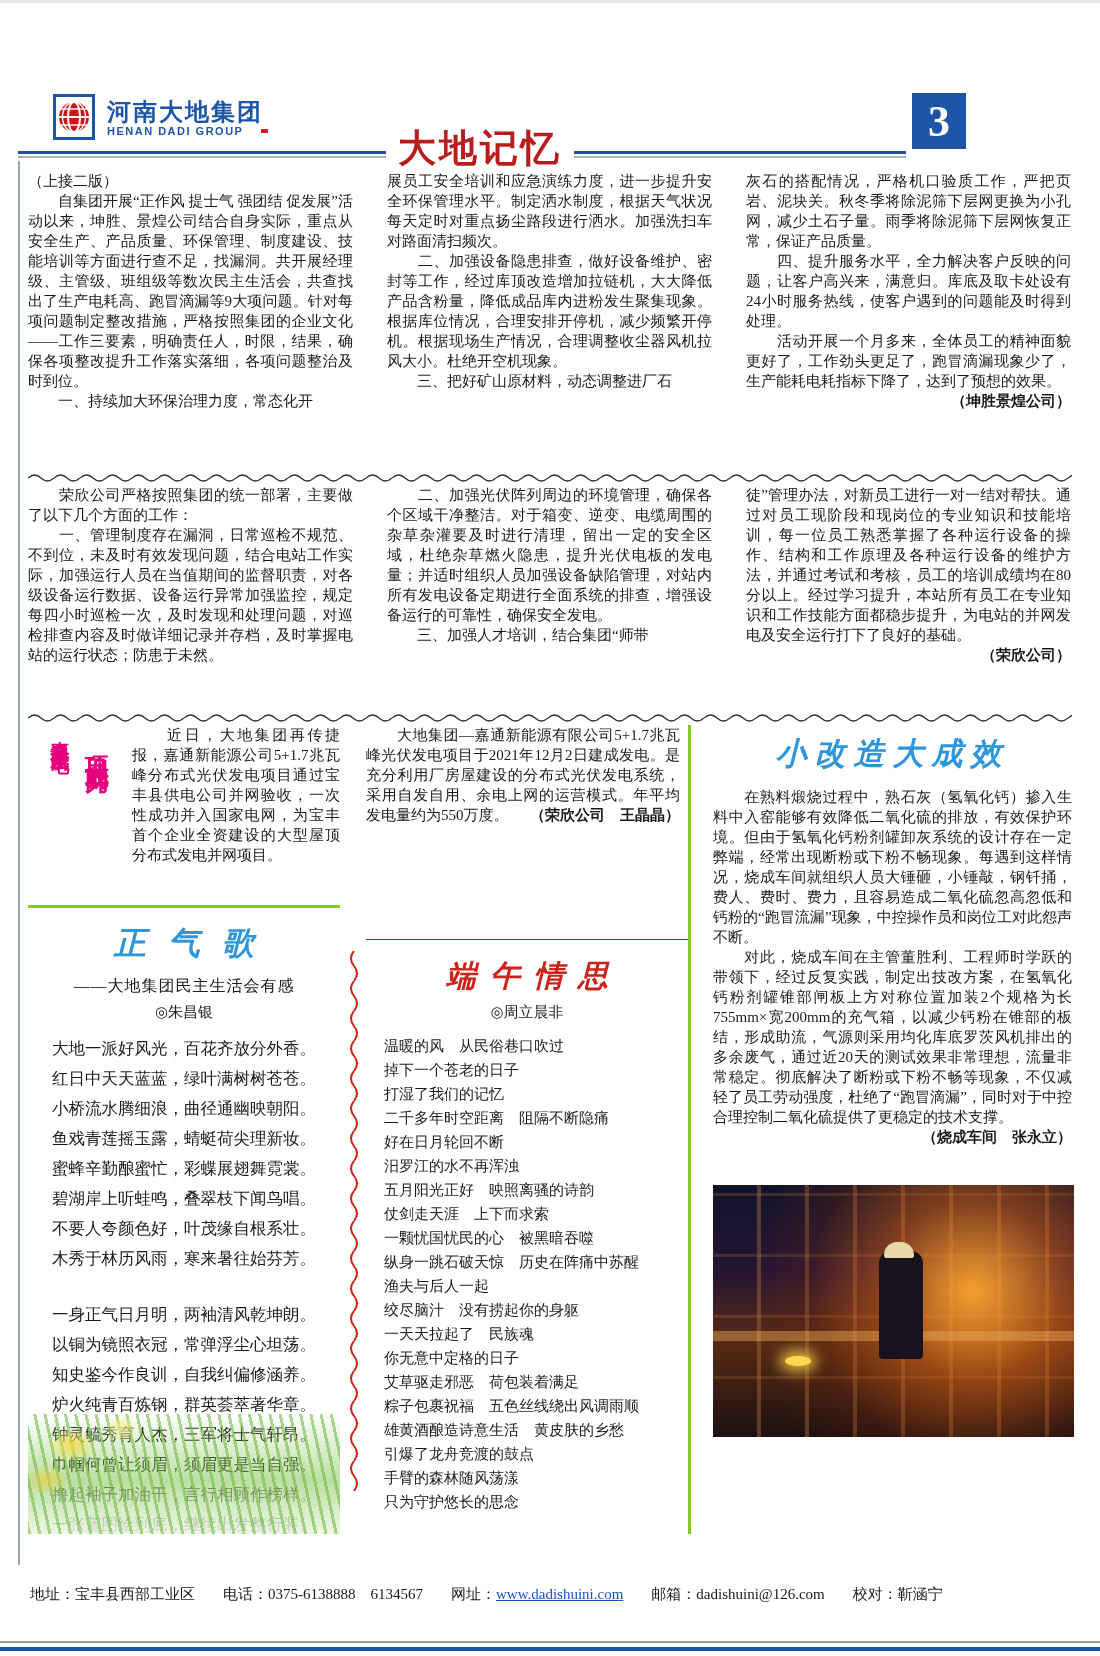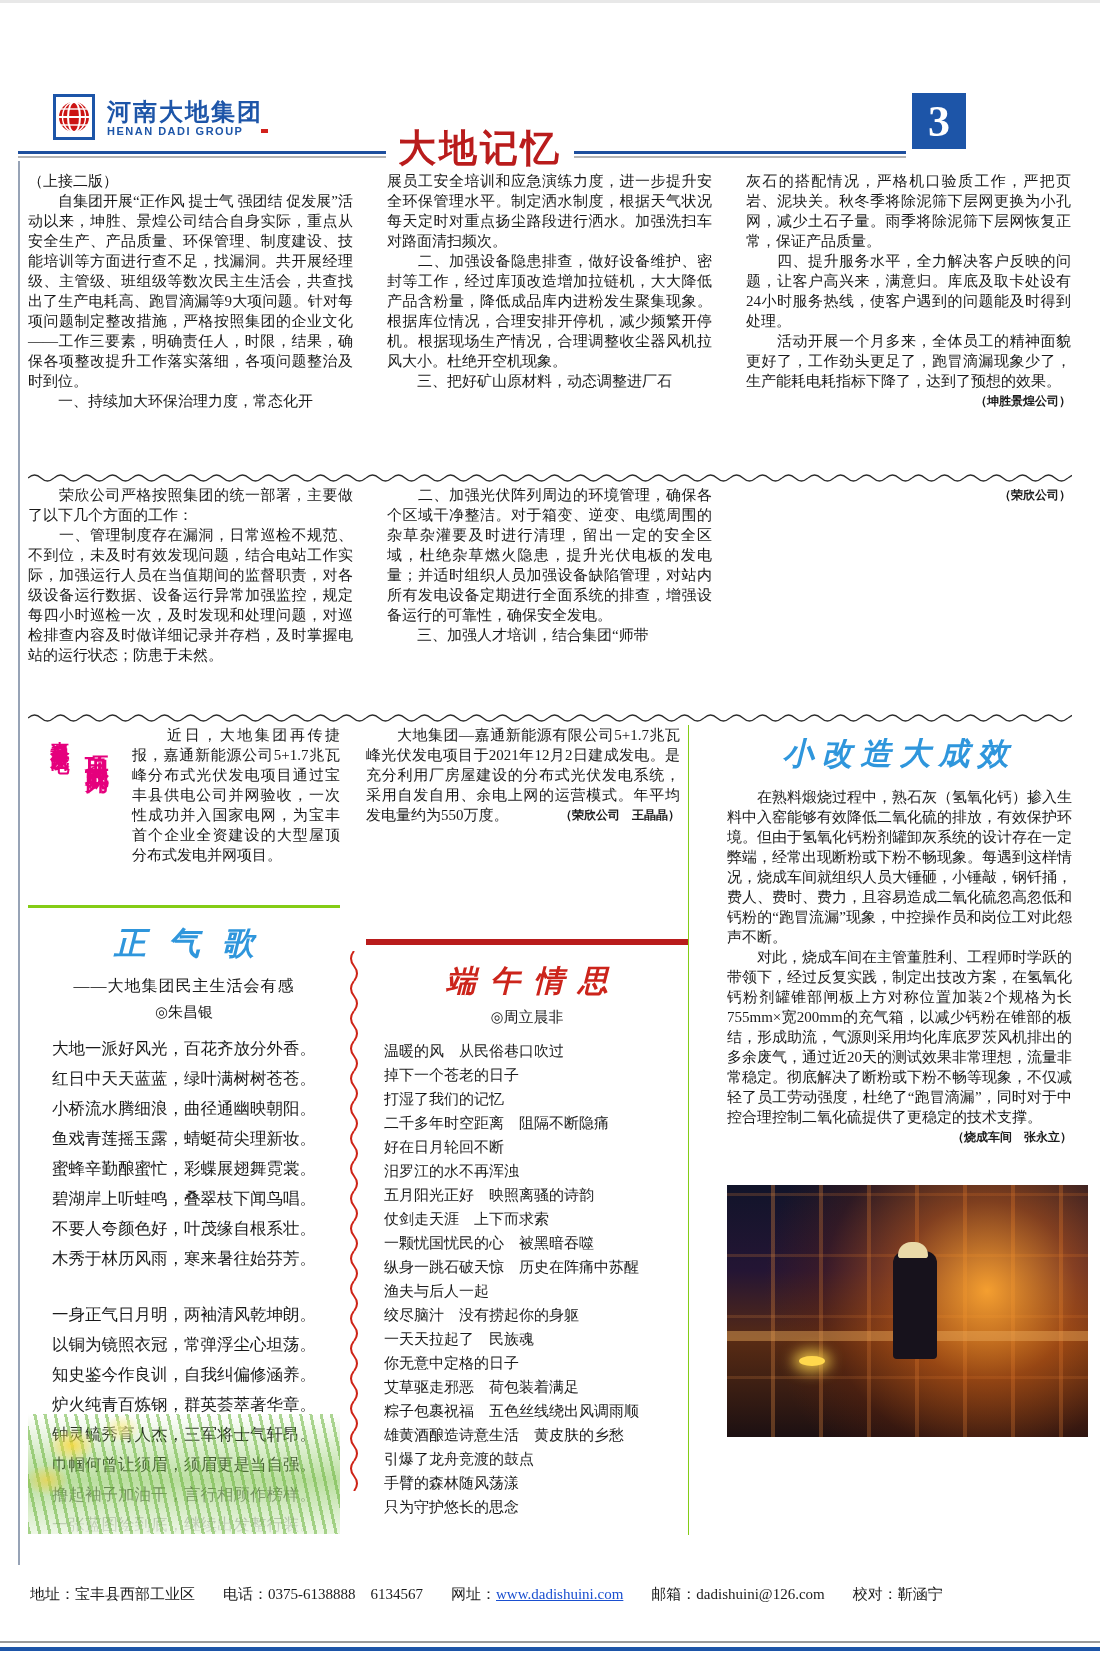--- a/index.html
+++ b/index.html
@@ -22,43 +22,43 @@
             color:#fff;font-size:44px;font-family:"Liberation Serif",serif;font-weight:bold;
             display:flex;align-items:center;justify-content:center;}
   .left-frame{position:absolute;left:18px;top:158px;height:1404px;border-left:2px solid #97a3b6;}
 
   
   .content{position:absolute;left:28px;top:168px;width:1044px;}
   .cols{display:flex;gap:34px;}
   .col{width:325px;text-align:justify;font-size:15px;line-height:20px;}
   .col > div{margin:0;}
   .sig{font-family:"Liberation Sans","DejaVu Sans",sans-serif;font-weight:bold;
-       text-align:right;margin-top:-20px;font-size:12px;line-height:20px;}
+       text-align:right;margin-top:-20px;font-size:15px;line-height:20px;}
   .wave-row{margin:5px 0 7px;height:10px;}
   .sec1{min-height:292px;}
   .sec2{min-height:218px;}
 
   
   .band{display:flex;align-items:stretch;}
   .band-left{width:660px;}
-  .band-right{box-sizing:border-box;width:384px;border-left:1px solid #84cc16;padding-left:38px;}
+  .band-right{box-sizing:border-box;width:384px;border-left:3px solid #84cc16;padding-left:22px;}
 
   .jiatong{height:174px;display:flex;}
   .vt{width:104px;display:flex;justify-content:center;gap:8px;}
   .vt-col{writing-mode:vertical-rl;text-orientation:upright;color:#e5007d;font-weight:bold;
           font-family:"Liberation Sans","DejaVu Sans",sans-serif;}
   .vt-a{font-size:19px;letter-spacing:2px;}
   .vt-b{font-size:24px;letter-spacing:3px;margin-top:12px;}
   .jt-t1{width:208px;font-size:15px;line-height:20px;text-align:justify;}
   .jt-t2{width:314px;margin-left:26px;font-size:15px;line-height:20px;text-align:justify;}
 
   .poems{display:flex;margin-top:6px;}
   .poem1{width:312px;border-top:3px solid #84cc16;padding-top:8px;position:relative;height:618px;}
   .vwave-wrap{width:26px;display:flex;justify-content:center;padding-top:46px;}
-  .poem2{width:322px;border-top:6px solid #b91c1c;margin-top:34px;padding-top:6px;height:584px;}
+  .poem2{width:322px;border-top:1px solid #b91c1c;margin-top:34px;padding-top:6px;height:584px;}
 
   .poem-title-blue{text-align:center;color:#2f96dc;font-weight:bold;font-size:32px;
                    letter-spacing:22px;padding-left:22px;font-family:"Liberation Serif",serif;
                    font-style:italic;margin:6px 0 10px;}
   .poem-sub{text-align:center;font-size:16px;letter-spacing:1px;margin:2px 0;}
   .poem-author{text-align:center;font-size:15px;margin:6px 0 12px;}
   .stanza div{text-align:center;font-size:16.5px;line-height:30px;}
   .stanza-gap{height:26px;}
   .flower-art{position:absolute;left:0;bottom:0;width:100%;height:120px;pointer-events:none;
       background:
@@ -170,20 +170,23 @@
     <div class="cols sec2">
       <div class="col">
           <div>　　荣欣公司严格按照集团的统一部署，主要做了以下几个方面的工作：</div>
           <div>　　一、管理制度存在漏洞，日常巡检不规范、不到位，未及时有效发现问题，结合电站工作实际，加强运行人员在当值期间的监督职责，对各级设备运行数据、设备运行异常加强监控，规定每四小时巡检一次，及时发现和处理问题，对巡检排查内容及时做详细记录并存档，及时掌握电站的运行状态；防患于未然。</div>
         </div>
       <div class="col">
           <div>　　二、加强光伏阵列周边的环境管理，确保各个区域干净整洁。对于箱变、逆变、电缆周围的杂草杂灌要及时进行清理，留出一定的安全区域，杜绝杂草燃火隐患，提升光伏电板的发电量；并适时组织人员加强设备缺陷管理，对站内所有发电设备定期进行全面系统的排查，增强设备运行的可靠性，确保安全发电。</div>
           <div>　　三、加强人才培训，结合集团“师带</div>
         </div>
       <div class="col">
+        <div>
+            <div>徒”管理办法，对新员工进行一对一结对帮扶。通过对员工现阶段和现岗位的专业知识和技能培训，每一位员工熟悉掌握了各种运行设备的操作、结构和工作原理及各种运行设备的维护方法，并通过考试和考核，员工的培训成绩均在80分以上。经过学习提升，本站所有员工在专业知识和工作技能方面都稳步提升，为电站的并网发电及安全运行打下了良好的基础。</div>
+          </div>
         <div class="sig">（荣欣公司）</div>
       </div>
     </div>
 
     <div class="wave-row">
       <svg width="1044" height="10">
           <rect width="1044" height="10" fill="url(#wavh)"></rect>
         </svg>
     </div>
 

